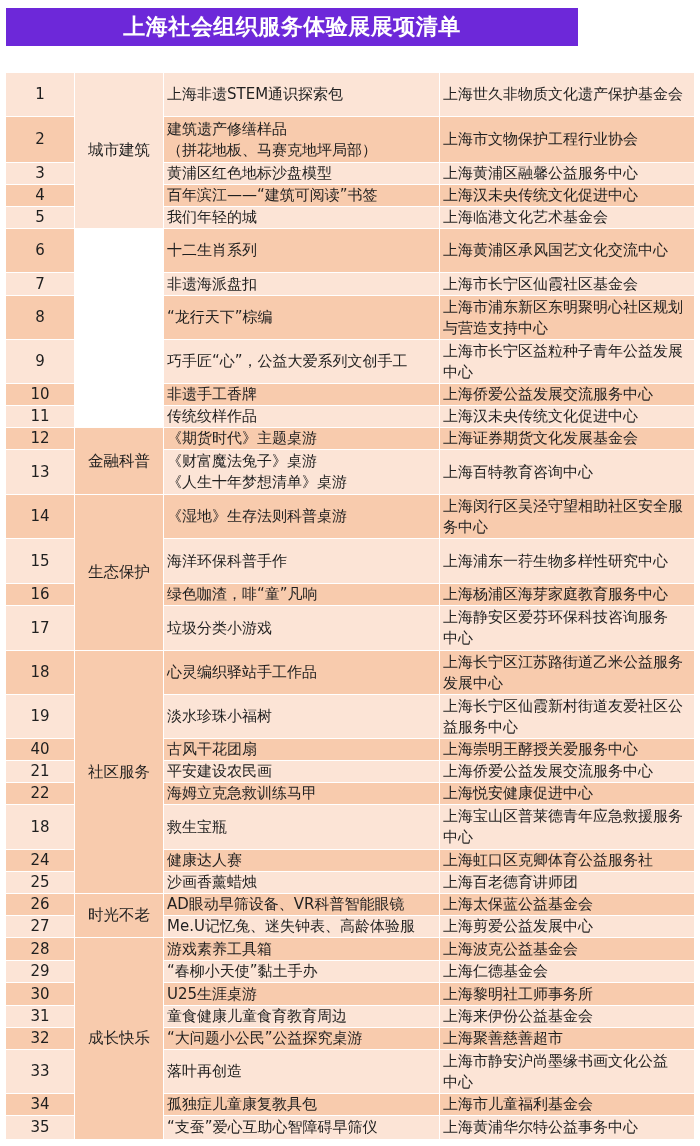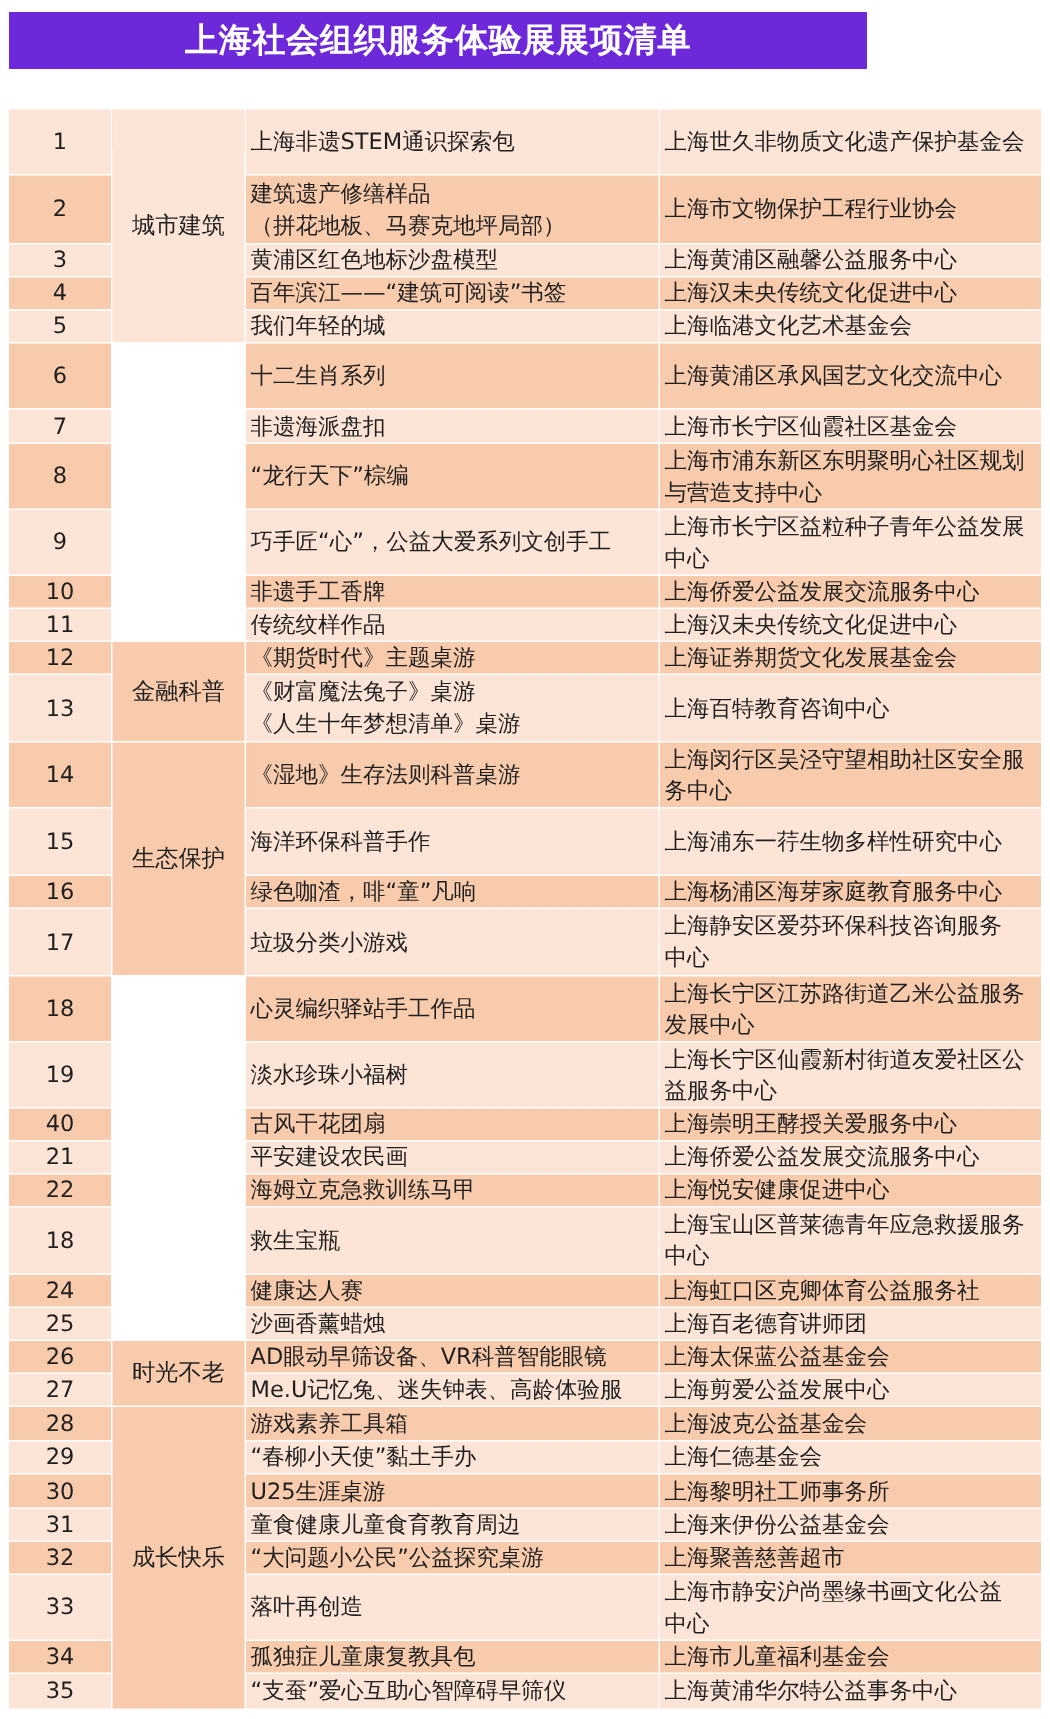--- a/index.html
+++ b/index.html
@@ -35,20 +35,21 @@
   <div class="hcell">主题</div>
   <div class="hcell">展项名称</div>
   <div class="hcell">组织名称</div>
 </div>
 
 <div class="grid body-grid">
 
   <div class="cell theme l" style="grid-column:2;grid-row:1 / 6">城市建筑</div>
   <div class="cell theme d" style="grid-column:2;grid-row:14 / 18">生态保护</div>
   <div class="cell theme d" style="grid-column:2;grid-row:12 / 14">金融科普</div>
+  <div class="cell theme d" style="grid-column:2;grid-row:18 / 26">社区服务</div>
   <div class="cell theme d" style="grid-column:2;grid-row:26 / 28">时光不老</div>
   <div class="cell theme d" style="grid-column:2;grid-row:28 / 36">成长快乐</div>
 
   <div class="row">
     <div class="cell num l" style="grid-row:1;grid-column:1">1</div>
     <div class="cell item l" style="grid-row:1;grid-column:3">上海非遗STEM通识探索包</div>
     <div class="cell org l" style="grid-row:1;grid-column:4">上海世久非物质文化遗产保护基金会</div>
   </div>
   <div class="row">
     <div class="cell num d" style="grid-row:2;grid-column:1">2</div>

